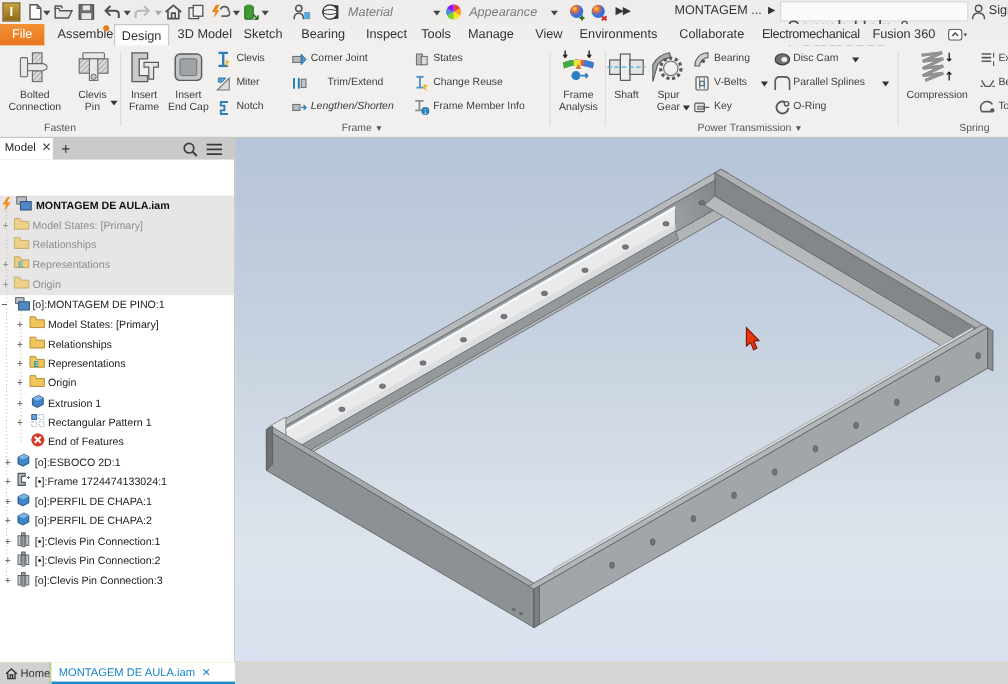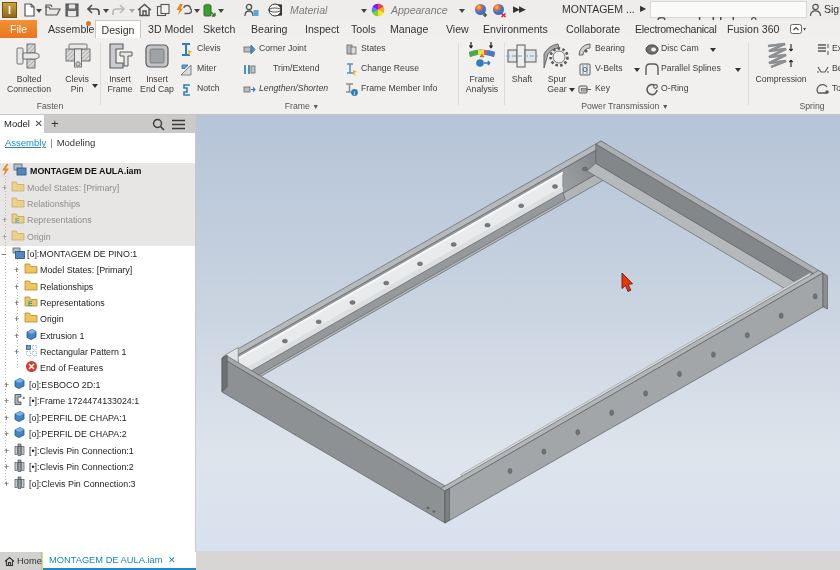--- a/index.html
+++ b/index.html
@@ -339,21 +339,20 @@
     <div class="mtab">Model <span style="color:#444;font-size:10px;margin-left:2px;">✕</span></div>
     <div class="abs" style="left:51px;top:1px;font-size:13px;color:#333;">+</div>
     <svg class="abs" style="left:152px;top:3px;" width="13" height="13" viewBox="0 0 13 13">
           <circle cx="5.5" cy="5.5" r="4" fill="none" stroke="#3a3a3a" stroke-width="1.4"></circle>
           <path d="M8.5 8.5 L12 12" stroke="#3a3a3a" stroke-width="1.6"></path>
         </svg>
     <svg class="abs" style="left:172px;top:4px;" width="13" height="11" viewBox="0 0 13 11">
           <path d="M0 1.5 H13 M0 5.5 H13 M0 9.5 H13" stroke="#3a3a3a" stroke-width="1.5"></path>
         </svg>
   </div>
-  <div id="amrow"><span style="color:#1c87c9;text-decoration:underline;margin-left:5px;">Assembly</span><span style="color:#777;margin:0 4px;">|</span><span style="color:#333;">Modeling</span></div>
   <div id="tree">
     <div class="abs" style="left:0;top:10px;width:195px;height:83px;background:#e7e6e4;"></div>
     <div class="abs" style="left:5px;top:20px;width:1px;height:311px;background-image:linear-gradient(#b8b8b8 1px,transparent 1px);background-size:1px 3px;"></div>
     <div class="abs" style="left:17px;top:103px;width:1px;height:112px;background-image:linear-gradient(#b8b8b8 1px,transparent 1px);background-size:1px 3px;"></div>
     <div class="trow" style="left:1px;top:10px;"><svg width="9" height="12" viewBox="0 0 9 12" style="vertical-align:-2px">
             <path d="M5.5 0 L1 6.5 L4 6.5 L2.5 12 L8 4.5 L4.8 4.5 L7.5 0 Z" fill="#f08a1d"></path>
           </svg></div>
     <div class="trow" style="left:13px;top:10px;"><svg width="15" height="13" viewBox="0 0 15 13" style="vertical-align:-2px">
             <rect x="1" y="1" width="8" height="6" fill="#b6bdc4" stroke="#5d646b" stroke-width="0.8"></rect>
             <rect x="4" y="5" width="9" height="7" fill="#4f88c5" stroke="#2a4f78" stroke-width="0.8"></rect>

